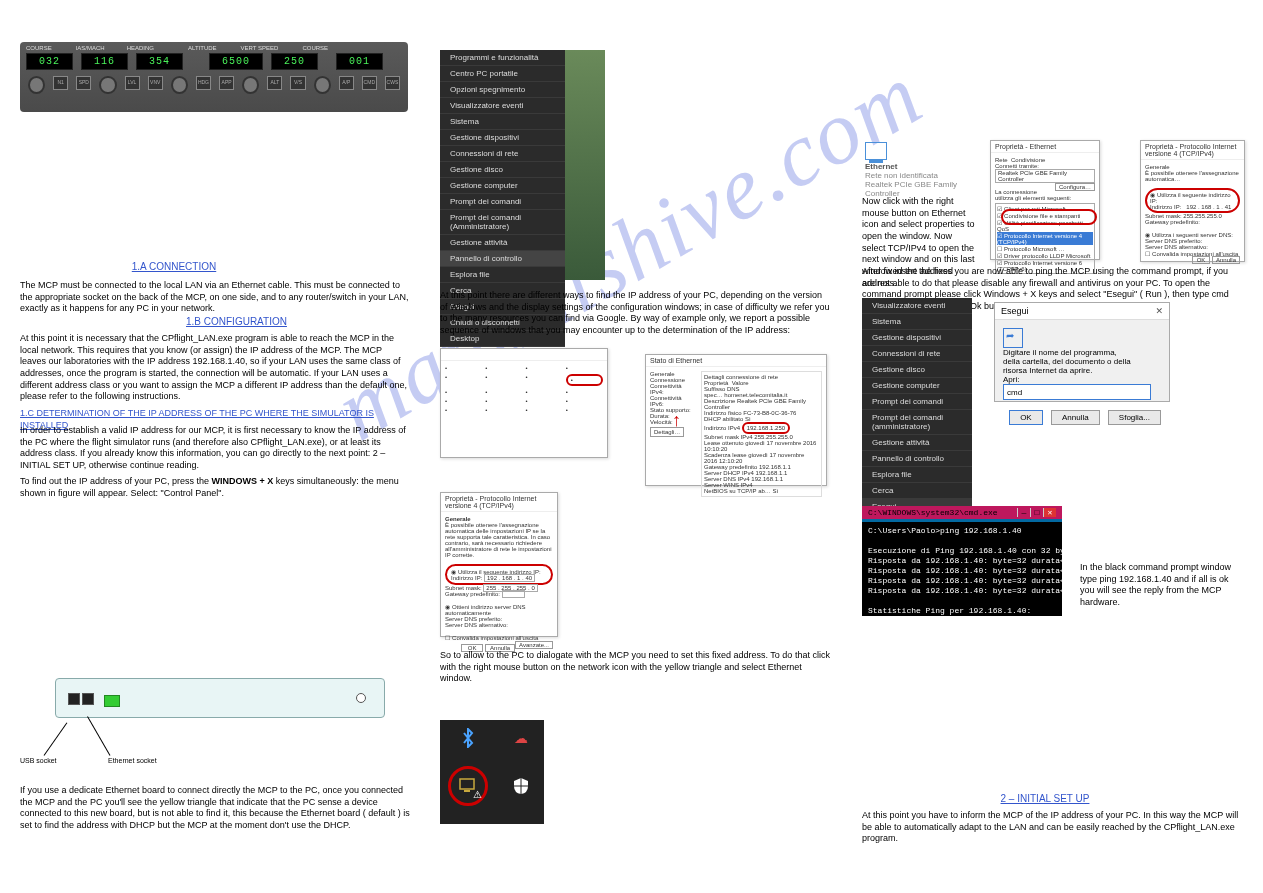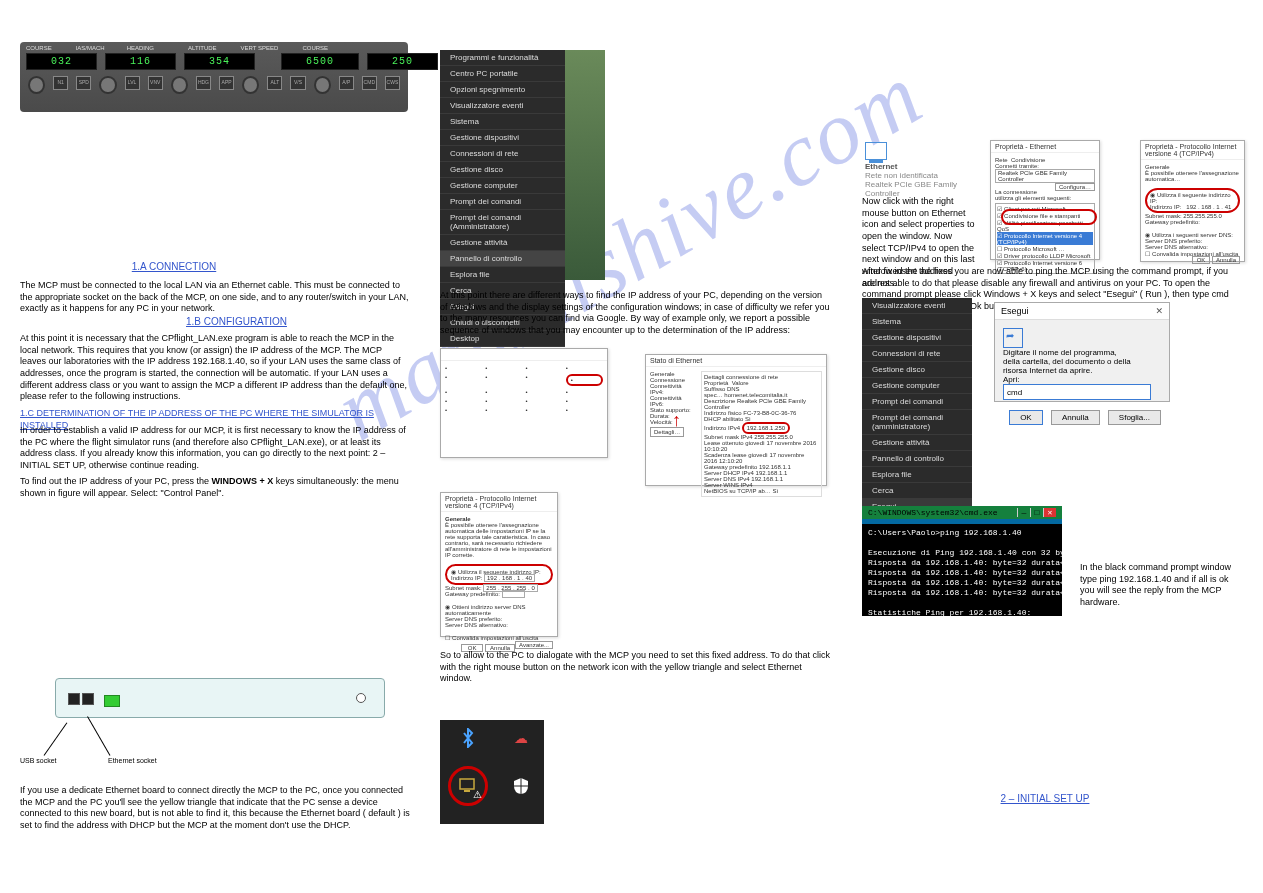--- a/index.html
+++ b/index.html
@@ -32,21 +32,21 @@
   
   .mcp {
     background: linear-gradient(#5a5a5a,#4a4a4a);
     border-radius: 4px;
     color: #fff;
   }
   .mcp-row1 { display:flex; gap:4px; padding:3px 6px 0 6px; font-size:6px; color:#ddd;}
   .mcp-display { display:flex; gap:8px; padding:2px 6px; }
   .mcp-disp {
     background:#000; color:#4af35a; font-family: "Courier New", monospace;
-    font-size:10px; padding:2px 24px; border:1px solid #222; letter-spacing:1px;
+    font-size:10px; padding:2px 12px; border:1px solid #222; letter-spacing:1px;
   }
   .mcp-btnrow { display:flex; gap:8px; padding:4px 8px 6px 8px; }
   .mcp-knob { width:14px;height:14px;border-radius:50%;background:#777;border:2px solid #333; }
   .mcp-sq { width:14px;height:12px;background:#333;border:1px solid #888;font-size:5px;color:#aaa;text-align:center;line-height:11px; }
   
   .ctxmenu { background:#2b2b2b; color:#ddd; font-size:8px; }
   .ctxmenu-item { padding:3px 10px; border-bottom:1px solid #3a3a3a; }
   .ctxmenu-item.sel { background:#444; }
   .ctxmenu-item.hl { background:#3a3a3a; }
   .green-bg { background: linear-gradient(#6a8a5a,#3a5a3a); }
@@ -65,21 +65,21 @@
   .rundlg .titlebar { background:#fff; padding:3px 6px; border-bottom:1px solid #ddd; font-size:9px;}
   .rundlg .close { float:right; color:#555; }
   .rundlg .body { padding:8px; }
   .rundlg input { width:140px; border:1px solid #3a7bd5; height:14px; font-size:8px; padding:0 3px;}
   .rundlg .btn { display:inline-block; border:1px solid #999; background:#e9e9e9; padding:2px 10px; font-size:8px; margin-left:6px;}
   .rundlg .btn.primary { border:1px solid #3a7bd5; }
   .rundlg .runicon { width:18px;height:18px; border:1px solid #3a7bd5; display:inline-block; vertical-align:top; margin-right:6px; position:relative;}
   .rundlg .runicon:after { content:"➦"; position:absolute; font-size:10px; left:2px; top:1px; color:#3a7bd5;}
   
   .cmdwin { background:#000; color:#fff; font-family:"Consolas","Courier New",monospace; font-size:8px; }
-  .cmdwin .titlebar { background:#15803d; color:#000; font-size:8px; padding:2px 6px; border-bottom:5px solid #0369a1;}
+  .cmdwin .titlebar { background:#be185d; color:#000; font-size:8px; padding:2px 6px; border-bottom:3px solid #0369a1;}
   .cmdwin .titlebar .wbtn { float:right; width:12px; text-align:center; border-left:1px solid #ccc;}
   .cmdwin .titlebar .wbtn.close { background:#d33; color:#fff;}
   .cmdwin .lines { padding:4px 6px; line-height:1.25; white-space:pre; }
   
   .backpanel {
     background:#e8f5f5; border:1px solid #8aa; border-radius:4px;
   }
   .backpanel .port { position:absolute; width:10px;height:10px; background:#222; border:1px solid #555;}
   .backpanel .eth { position:absolute; width:14px;height:10px; background:#3c3; border:1px solid #282;}
   .lead-line { position:absolute; border-top:1px solid #000; transform-origin:left center;}
@@ -430,14 +430,15 @@
     Minimo = 0ms, Massimo = 0ms, Medio = 0ms
 
 C:\Users\Paolo&gt;</div>
   </div>
 
   <div class="txt" style="left:1080px; top:520px; width:165px;margin-top:42px;">In the black command prompt window type ping 192.168.1.40 and if all is ok you will see the reply from the MCP hardware.</div>
 
   <div class="txt" style="left:920px; top:792px; width:250px; text-align:center;">
     <span class="hyperlink" style="font-size:10px;">2 – INITIAL SET UP</span>
   </div>
+  <div class="txt" style="left:862px; top:810px; width:380px;">At this point you have to inform the MCP of the IP address of your PC. In this way the MCP will be able to automatically adapt to the LAN and can be easily reached by the CPflight_LAN.exe program.</div>
 
 </div>
 
 </body></html>

